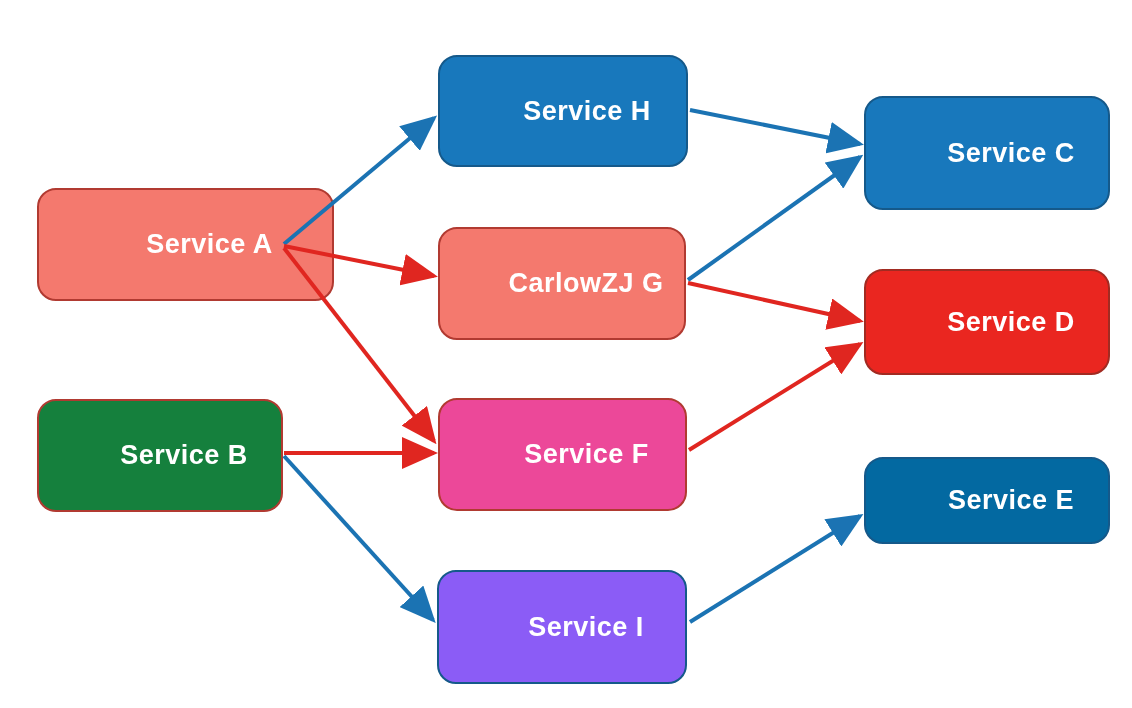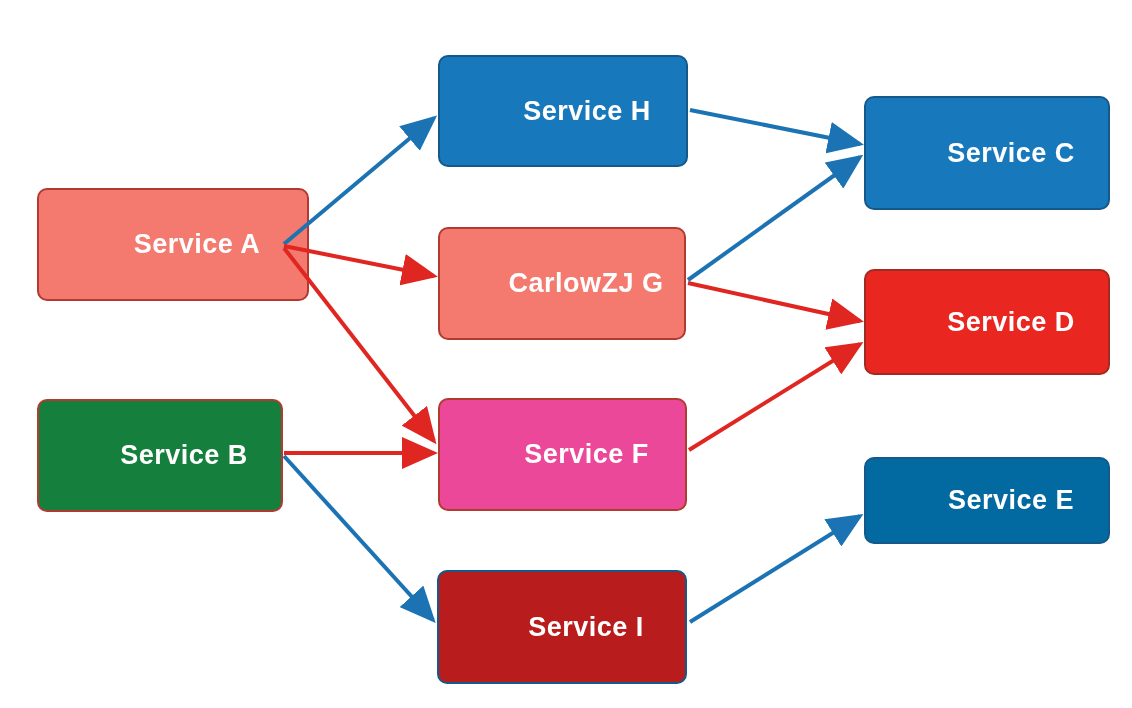--- a/index.html
+++ b/index.html
@@ -7,21 +7,21 @@
     position: relative;
     width: 1132px;
     height: 708px;
     overflow: hidden;
     background: #ffffff;
     font-family: "Liberation Sans", "DejaVu Sans", sans-serif;
   }
   .node {
     position: absolute;
     box-sizing: border-box;
-    border-radius: 10px;
+    border-radius: 19px;
     display: flex;
     align-items: center;
     justify-content: center;
     border-style: solid;
     border-width: 2.5px;
     padding-left: 48px;
   }
   .node span {
     color: #ffffff;
     font-size: 27px;
@@ -43,36 +43,36 @@
     font-size: 21px;
     color: #cbcbcb;
     font-weight: 400;
     letter-spacing: 0.5px;
   }
 </style>
 </head>
 <body>
 
 <div id="canvas">
-  <div class="node" style="left: 37px; top: 188px; width: 272px; height: 113px; background: rgb(244, 121, 110); border-color: rgb(177, 58, 49);">
+  <div class="node" style="left: 37px; top: 188px; width: 297px; height: 113px; background: rgb(244, 121, 110); border-color: rgb(177, 58, 49);">
       <span>Service A</span>
     </div>
     <div class="node" style="left: 37px; top: 399px; width: 246px; height: 113px; background: #15803d; border-color: rgb(177, 58, 49);">
       <span>Service B</span>
     </div>
     <div class="node" style="left: 438px; top: 55px; width: 250px; height: 112px; background: rgb(24, 120, 188); border-color: rgb(21, 89, 138);">
       <span>Service H</span>
     </div>
     <div class="node" style="left: 438px; top: 227px; width: 248px; height: 113px; background: rgb(244, 121, 110); border-color: rgb(177, 58, 49);">
       <span>CarlowZJ G</span>
     </div>
     <div class="node" style="left: 438px; top: 398px; width: 249px; height: 113px; background: #ec4899; border-color: rgb(177, 58, 49);">
       <span>Service F</span>
     </div>
-    <div class="node" style="left: 437px; top: 570px; width: 250px; height: 114px; background: #b91c1c; border-color: rgb(21, 89, 138);">
+    <div class="node" style="left: 437px; top: 570px; width: 250px; height: 114px; background: #8b5cf6; border-color: rgb(21, 89, 138);">
       <span>Service I</span>
     </div>
     <div class="node" style="left: 864px; top: 96px; width: 246px; height: 114px; background: rgb(24, 120, 188); border-color: rgb(21, 89, 138);">
       <span>Service C</span>
     </div>
     <div class="node" style="left: 864px; top: 269px; width: 246px; height: 106px; background: rgb(234, 38, 32); border-color: rgb(161, 43, 34);">
       <span>Service D</span>
     </div>
     <div class="node" style="left: 864px; top: 457px; width: 246px; height: 87px; background: #0369a1; border-color: rgb(21, 89, 138);">
       <span>Service E</span>

